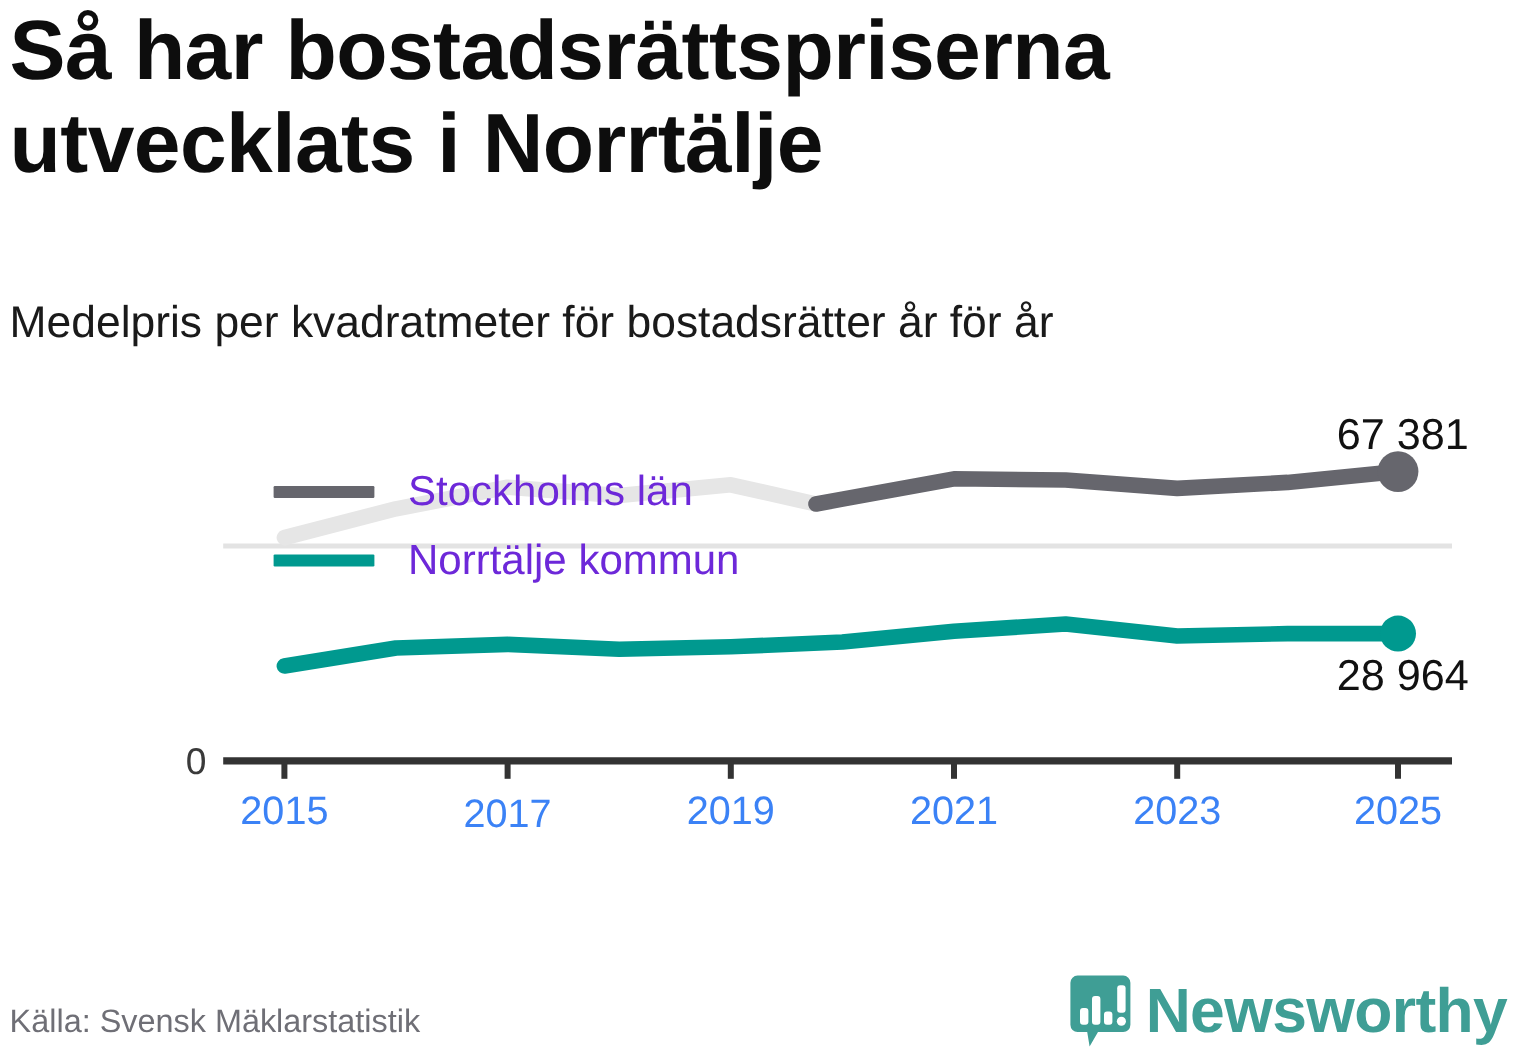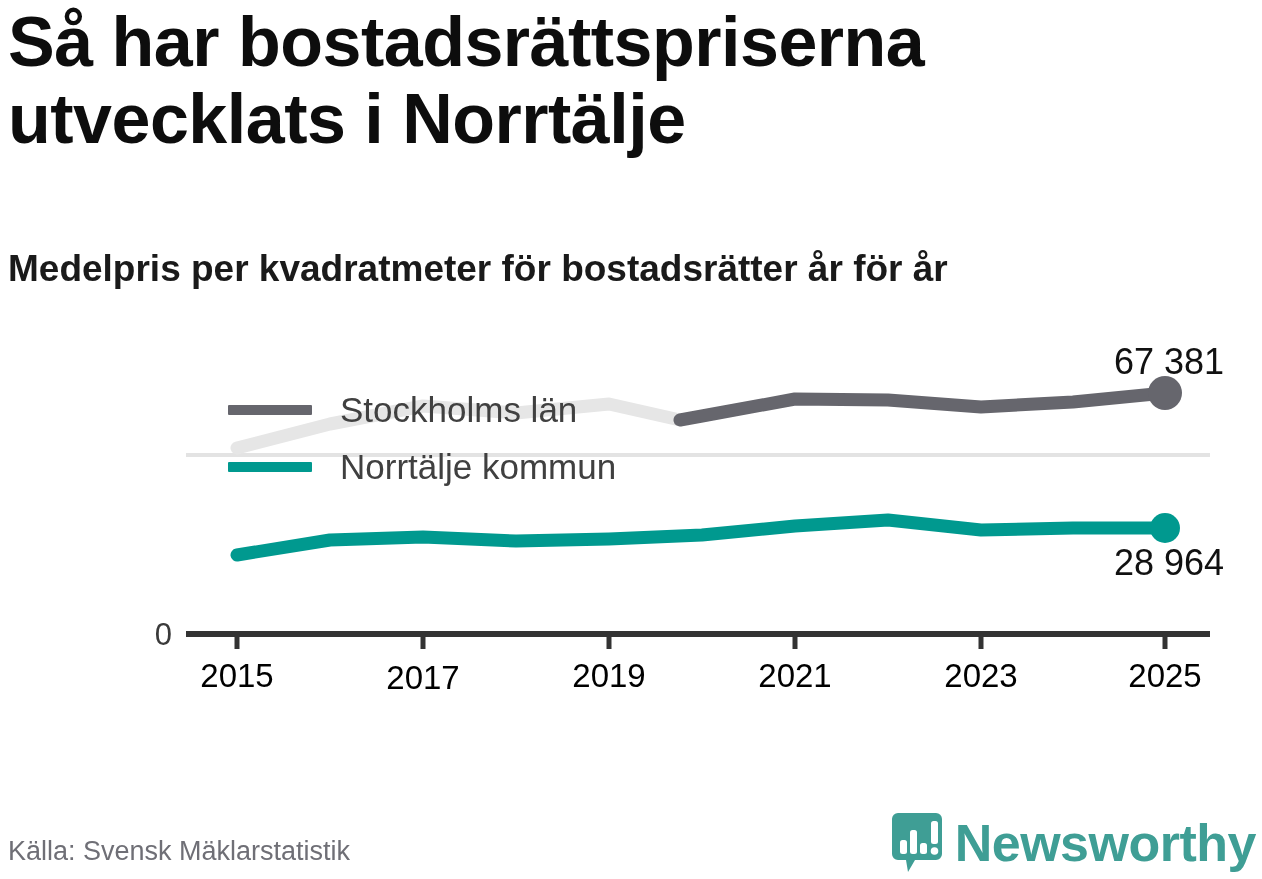--- a/index.html
+++ b/index.html
@@ -30,21 +30,21 @@
     white-space: pre-line;
   }
 
   #chart-subtitle {
     position: absolute;
     left: 8px;
     top: 248px;
     width: 1230px;
     font-size: 37px;
     line-height: 1.15;
-    font-weight: bold;
+    font-weight: normal;
     color: #1a1a1a;
   }
 
   
   #plot-area {
     position: absolute;
     left: 0;
     top: 330px;
     width: 1262px;
     height: 380px;
@@ -60,42 +60,42 @@
     position: absolute;
     text-align: right;
     font-size: 31px;
     color: #3a3a3a;
     white-space: nowrap;
   }
   .x-tick-label {
     position: absolute;
     text-align: center;
     font-size: 33px;
-    color: #000000;
+    color: #3b82f6;
     white-space: nowrap;
     transform: translateX(-50%);
   }
 
   
   .legend-entry {
     position: absolute;
     display: flex;
     align-items: center;
     white-space: nowrap;
   }
   .legend-swatch {
     width: 84px;
     height: 10px;
     border-radius: 1px;
     margin-right: 28px;
     flex: 0 0 auto;
   }
   .legend-label {
     font-size: 35px;
-    color: #404040;
+    color: #6d28d9;
     line-height: 1;
   }
 
   
   .end-value-label {
     position: absolute;
     font-size: 36px;
     color: #111111;
     white-space: nowrap;
     text-align: right;

